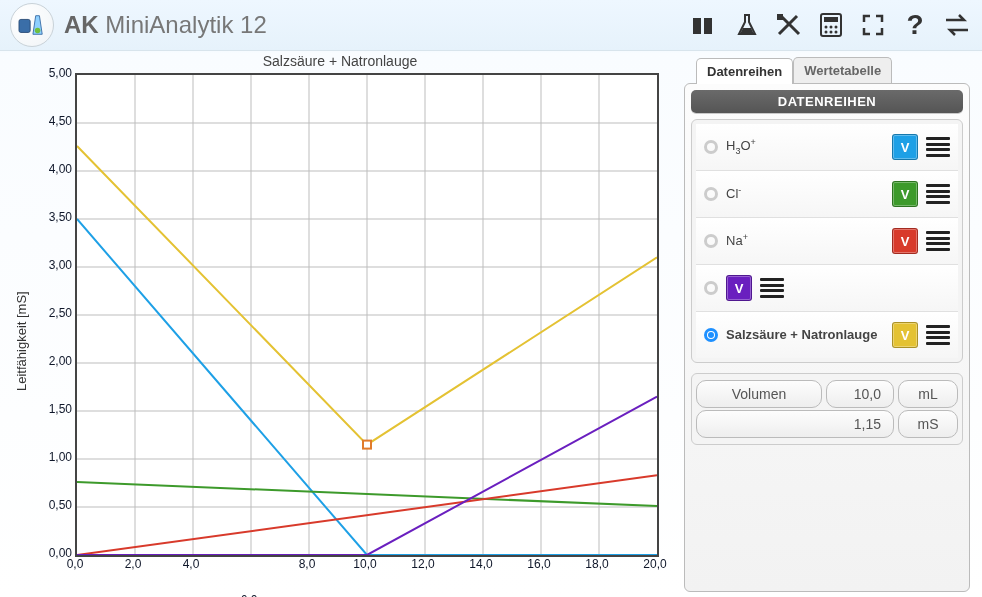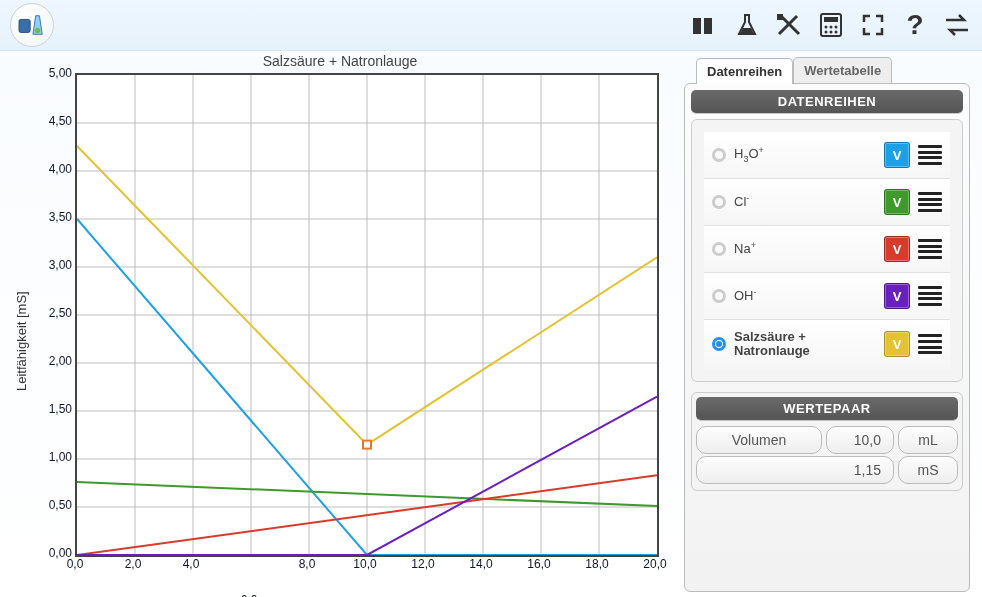--- a/index.html
+++ b/index.html
@@ -132,21 +132,21 @@
     text-align: center;
     border-radius: 5px;
     padding: 4px 0;
     margin-bottom: 6px;
     box-shadow: 0 1px 0 rgba(0,0,0,.2);
   }
   .series-list {
     background: #f4f4f4;
     border: 1px solid #ccc;
     border-radius: 6px;
-    padding: 12px;
+    padding: 4px;
   }
   .series-row {
     display: flex;
     align-items: center;
     background: linear-gradient(#fff, #f6f6f6);
     border-bottom: 1px solid #e0e0e0;
     padding: 10px 8px;
     gap: 8px;
   }
   .series-row:last-child { border-bottom: none; }
@@ -218,20 +218,23 @@
 </head>
 <body>
 
 <div class="header">
   <div class="logo-badge">
     <svg viewBox="0 0 32 28">
       <rect x="2" y="8" width="12" height="14" rx="2" fill="#3a6ea8" stroke="#2a4d78"></rect>
       <path d="M20 4 L24 4 L27 24 L17 24 Z" fill="#8fd0ff" stroke="#3a6ea8"></path>
       <circle cx="22" cy="20" r="3" fill="#6fc040"></circle>
     </svg>
+  </div>
+  <div class="app-title">
+    <b>AK</b> <span>MiniAnalytik 12</span>
   </div>
   <div class="spacer"></div>
   <div class="toolbar-icons">
     <div class="tb">
       <svg width="30" height="26" viewBox="0 0 30 26">
           <rect x="3" y="6" width="8" height="16" fill="#333"></rect>
           <rect x="14" y="6" width="8" height="16" fill="#333"></rect>
         </svg>
     </div>
     <div class="tb">
@@ -380,21 +383,20 @@
             <div class="vbtn" style="background:#d83a2b">V</div>
             <div class="menu-icon">
               <span></span>
               <span></span>
               <span></span>
               <span></span>
             </div>
           </div>
           <div class="series-row">
             <div class="radio "></div>
-            <div class="series-name">OH<sup>-</sup></div>
             <div class="vbtn" style="background:#6a1fbf">V</div>
             <div class="menu-icon">
               <span></span>
               <span></span>
               <span></span>
               <span></span>
             </div>
           </div>
           <div class="series-row active">
             <div class="radio on"></div>
@@ -403,21 +405,20 @@
             <div class="menu-icon">
               <span></span>
               <span></span>
               <span></span>
               <span></span>
             </div>
           </div>
         </div>
 
       <div class="pair-box">
-        <div class="section-head">WERTEPAAR</div>
         <div class="pair-row">
           <div class="pair-label">Volumen</div>
           <div class="pair-value">10,0</div>
           <div class="pair-unit">mL</div>
         </div>
         <div class="pair-row">
           <div class="pair-value">1,15</div>
           <div class="pair-unit">mS</div>
         </div>
       </div>

